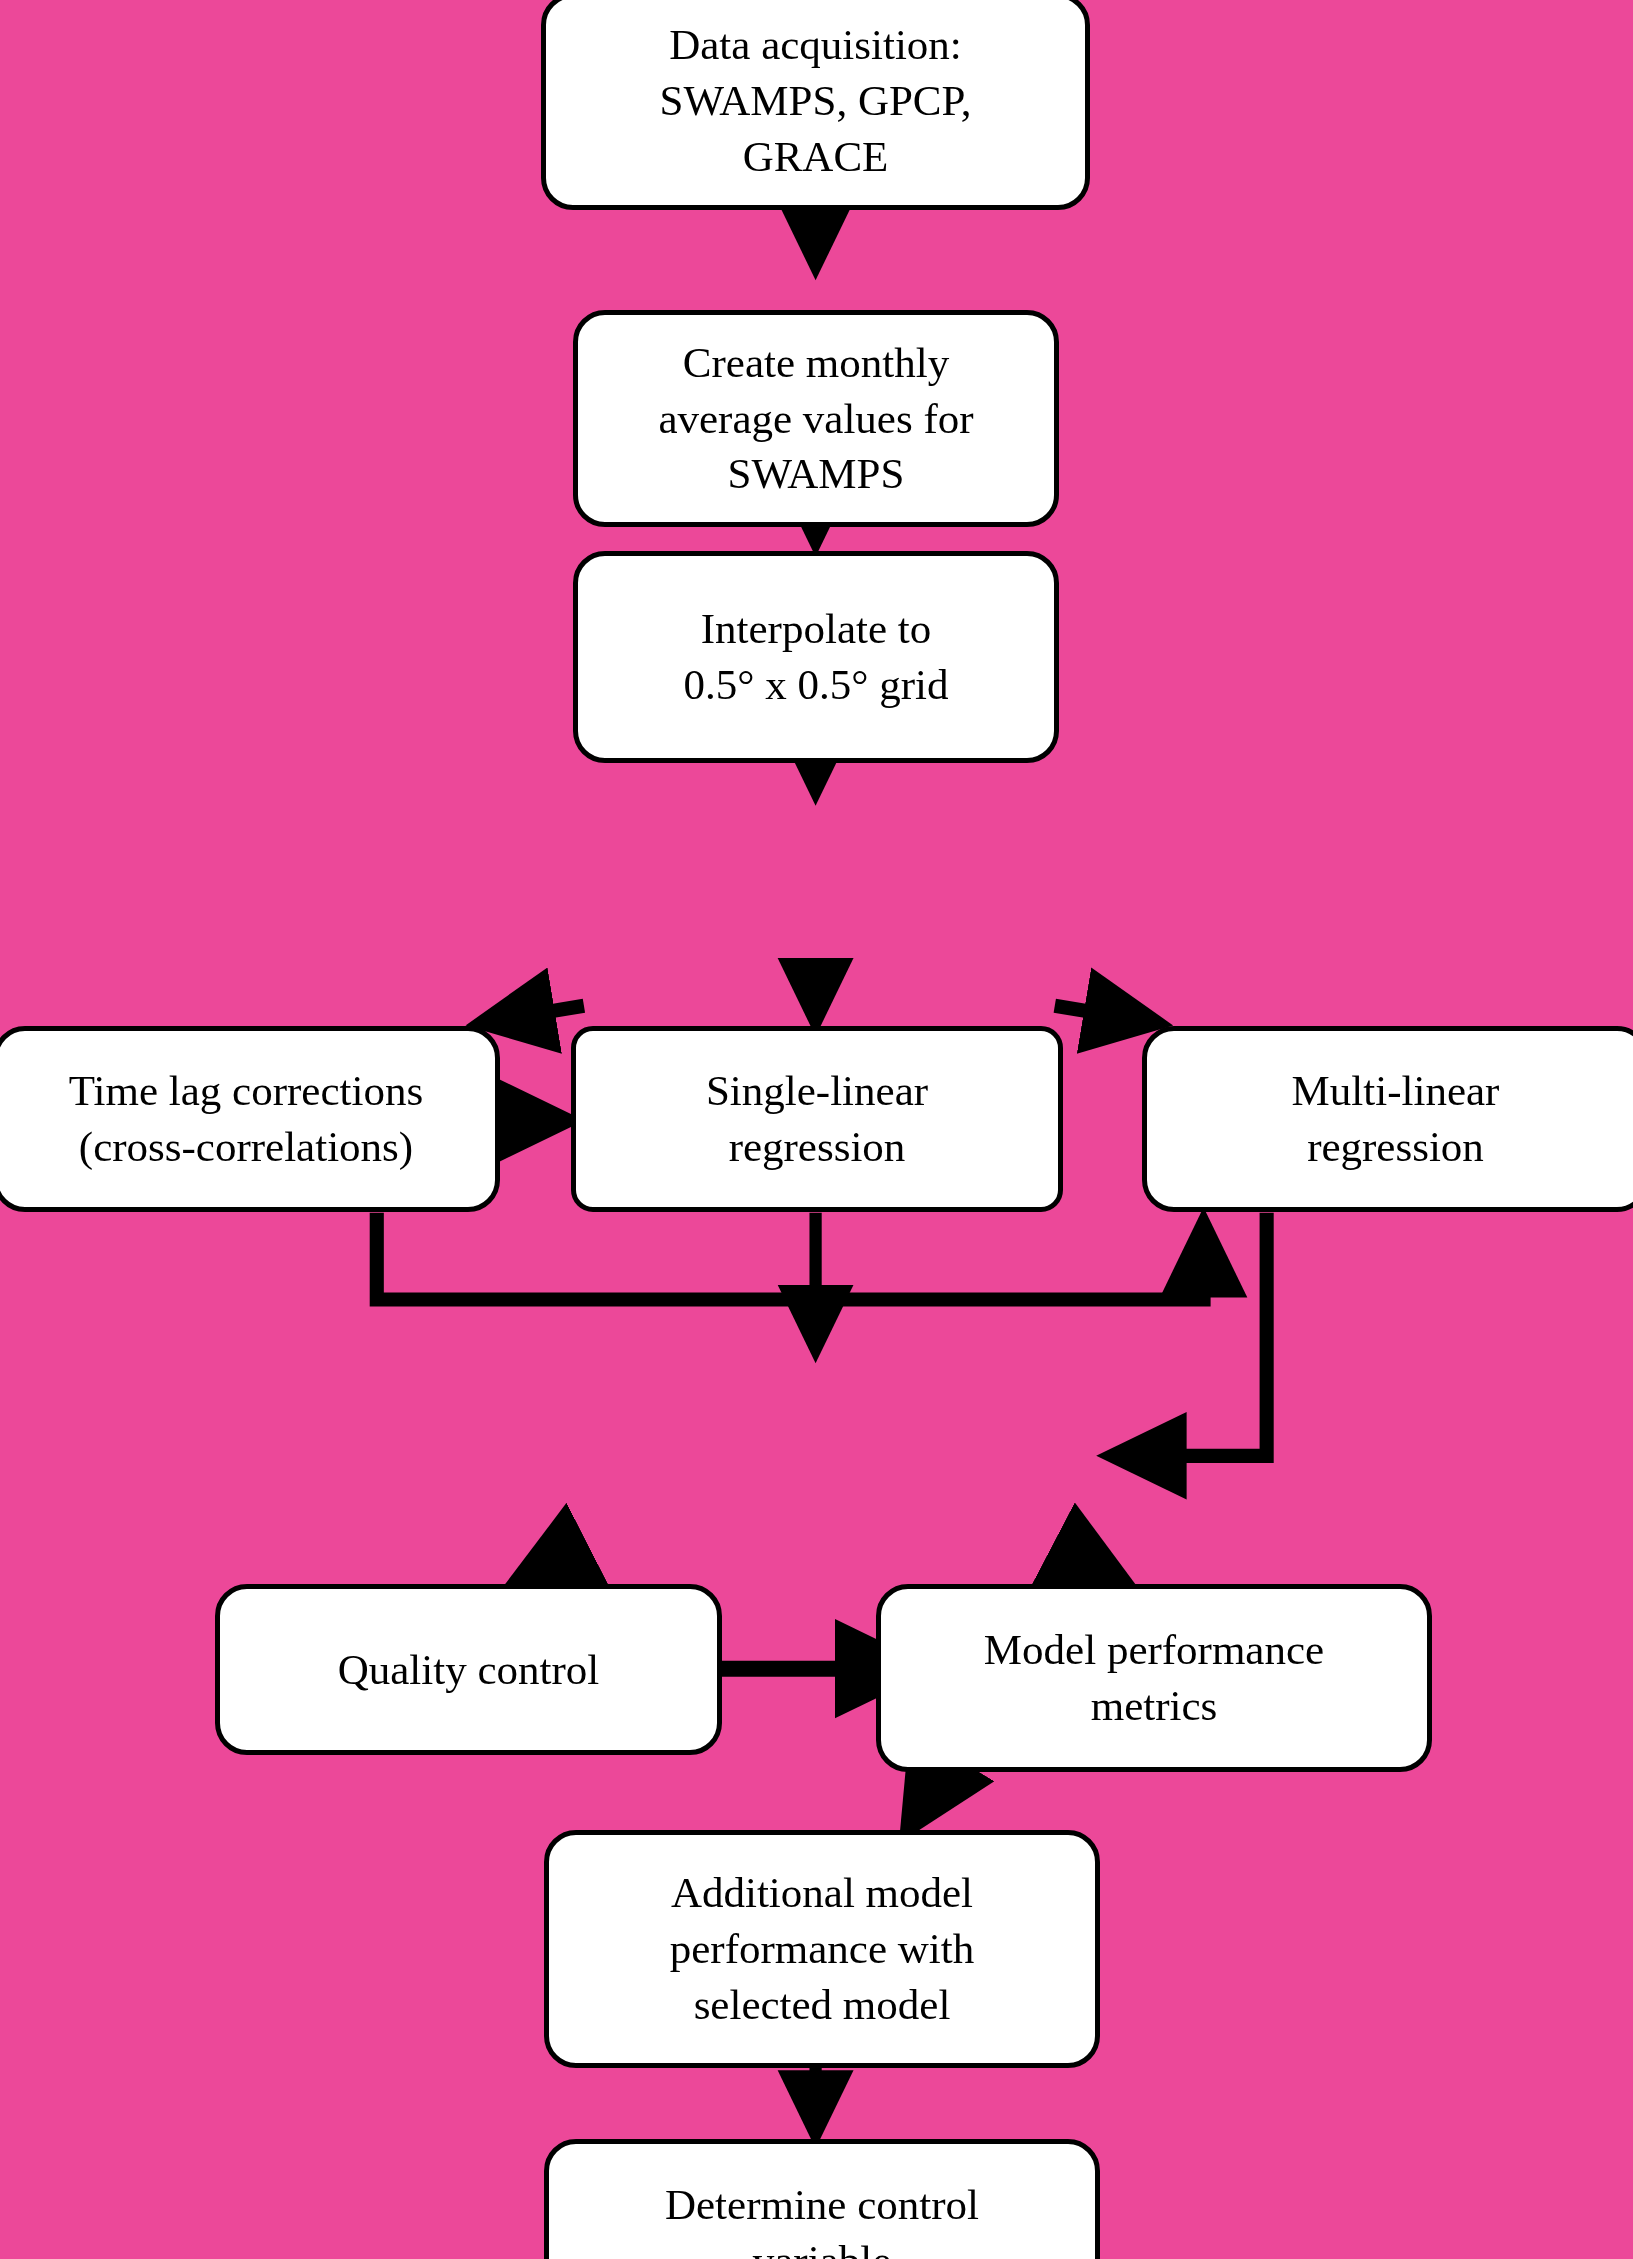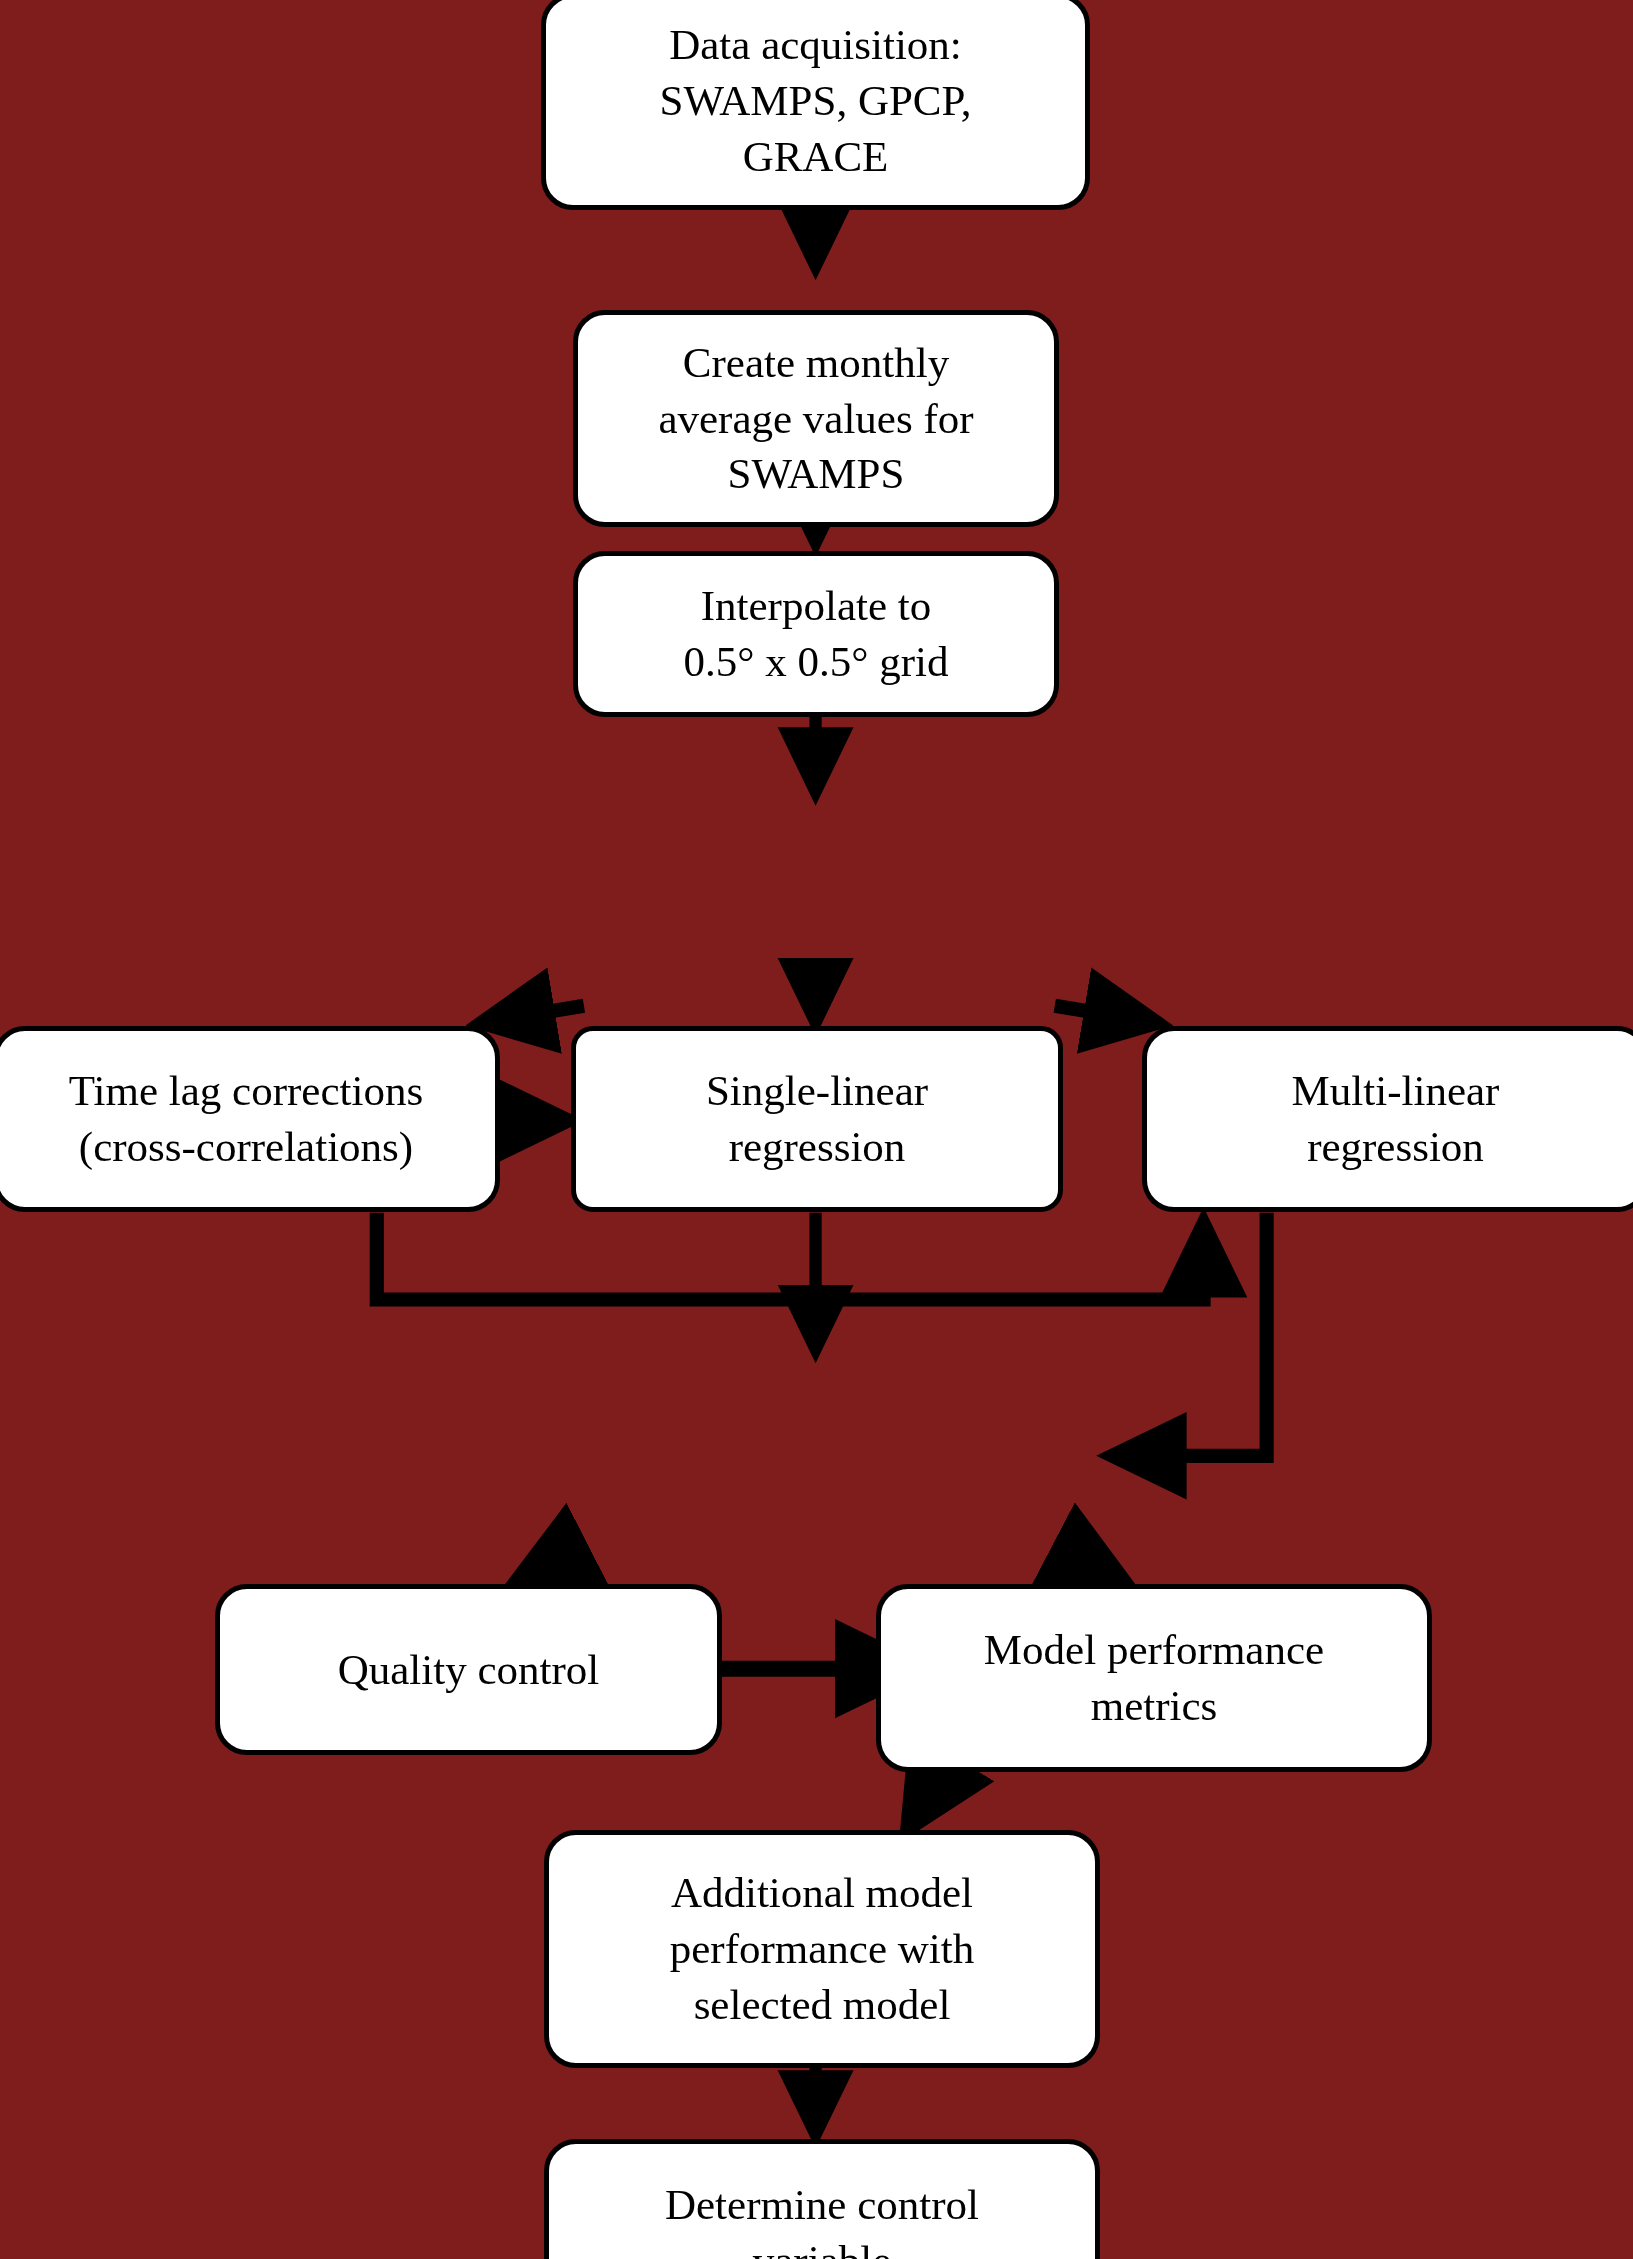--- a/index.html
+++ b/index.html
@@ -1,20 +1,20 @@
 <!DOCTYPE html>
 <html style="font-size:15px"><head>
 <meta charset="utf-8">
 <style>
   html,body{margin:0;padding:0;background:#ffffff;}
   #canvas{
     position:relative;
     width:1634px;
     height:2260px;
-    background:#7f1d1d;
+    background:#ec4899;
     font-family:"Liberation Serif","DejaVu Serif",serif;
     overflow:hidden;
   }
   .node{
     position:absolute;
     box-sizing:border-box;
     border:5.6px solid #000000;
     border-radius:32px;
     background:#ffffff;
     display:flex;
@@ -83,21 +83,21 @@
   </svg>
 
   <div class="node" style="left:541px; top:-7.5px; width:549px; height:217px;">Data acquisition:
 SWAMPS, GPCP,
 GRACE</div>
 
   <div class="node" style="left:573px; top:271px; width:486px; height:217px;margin-top:39px;">Create monthly
 average values for
 SWAMPS</div>
 
-  <div class="node" style="left:573px; top:551px; width:486px; height:166px;">Interpolate to
+  <div class="node" style="left:573px; top:551px; width:486px; height:212px;">Interpolate to
 0.5° x 0.5° grid</div>
 
 
   <div class="node" style="left:-7.5px; top:1026px; width:507px; height:186px;">Time lag corrections
 (cross-correlations)</div>
 
   <div class="node" style="left:571px; top:1026px; width:492px; height:186px;border-radius:22px;">Single-linear
 regression</div>
 
   <div class="node" style="left:1142px; top:1026px; width:507px; height:186px;">Multi-linear

